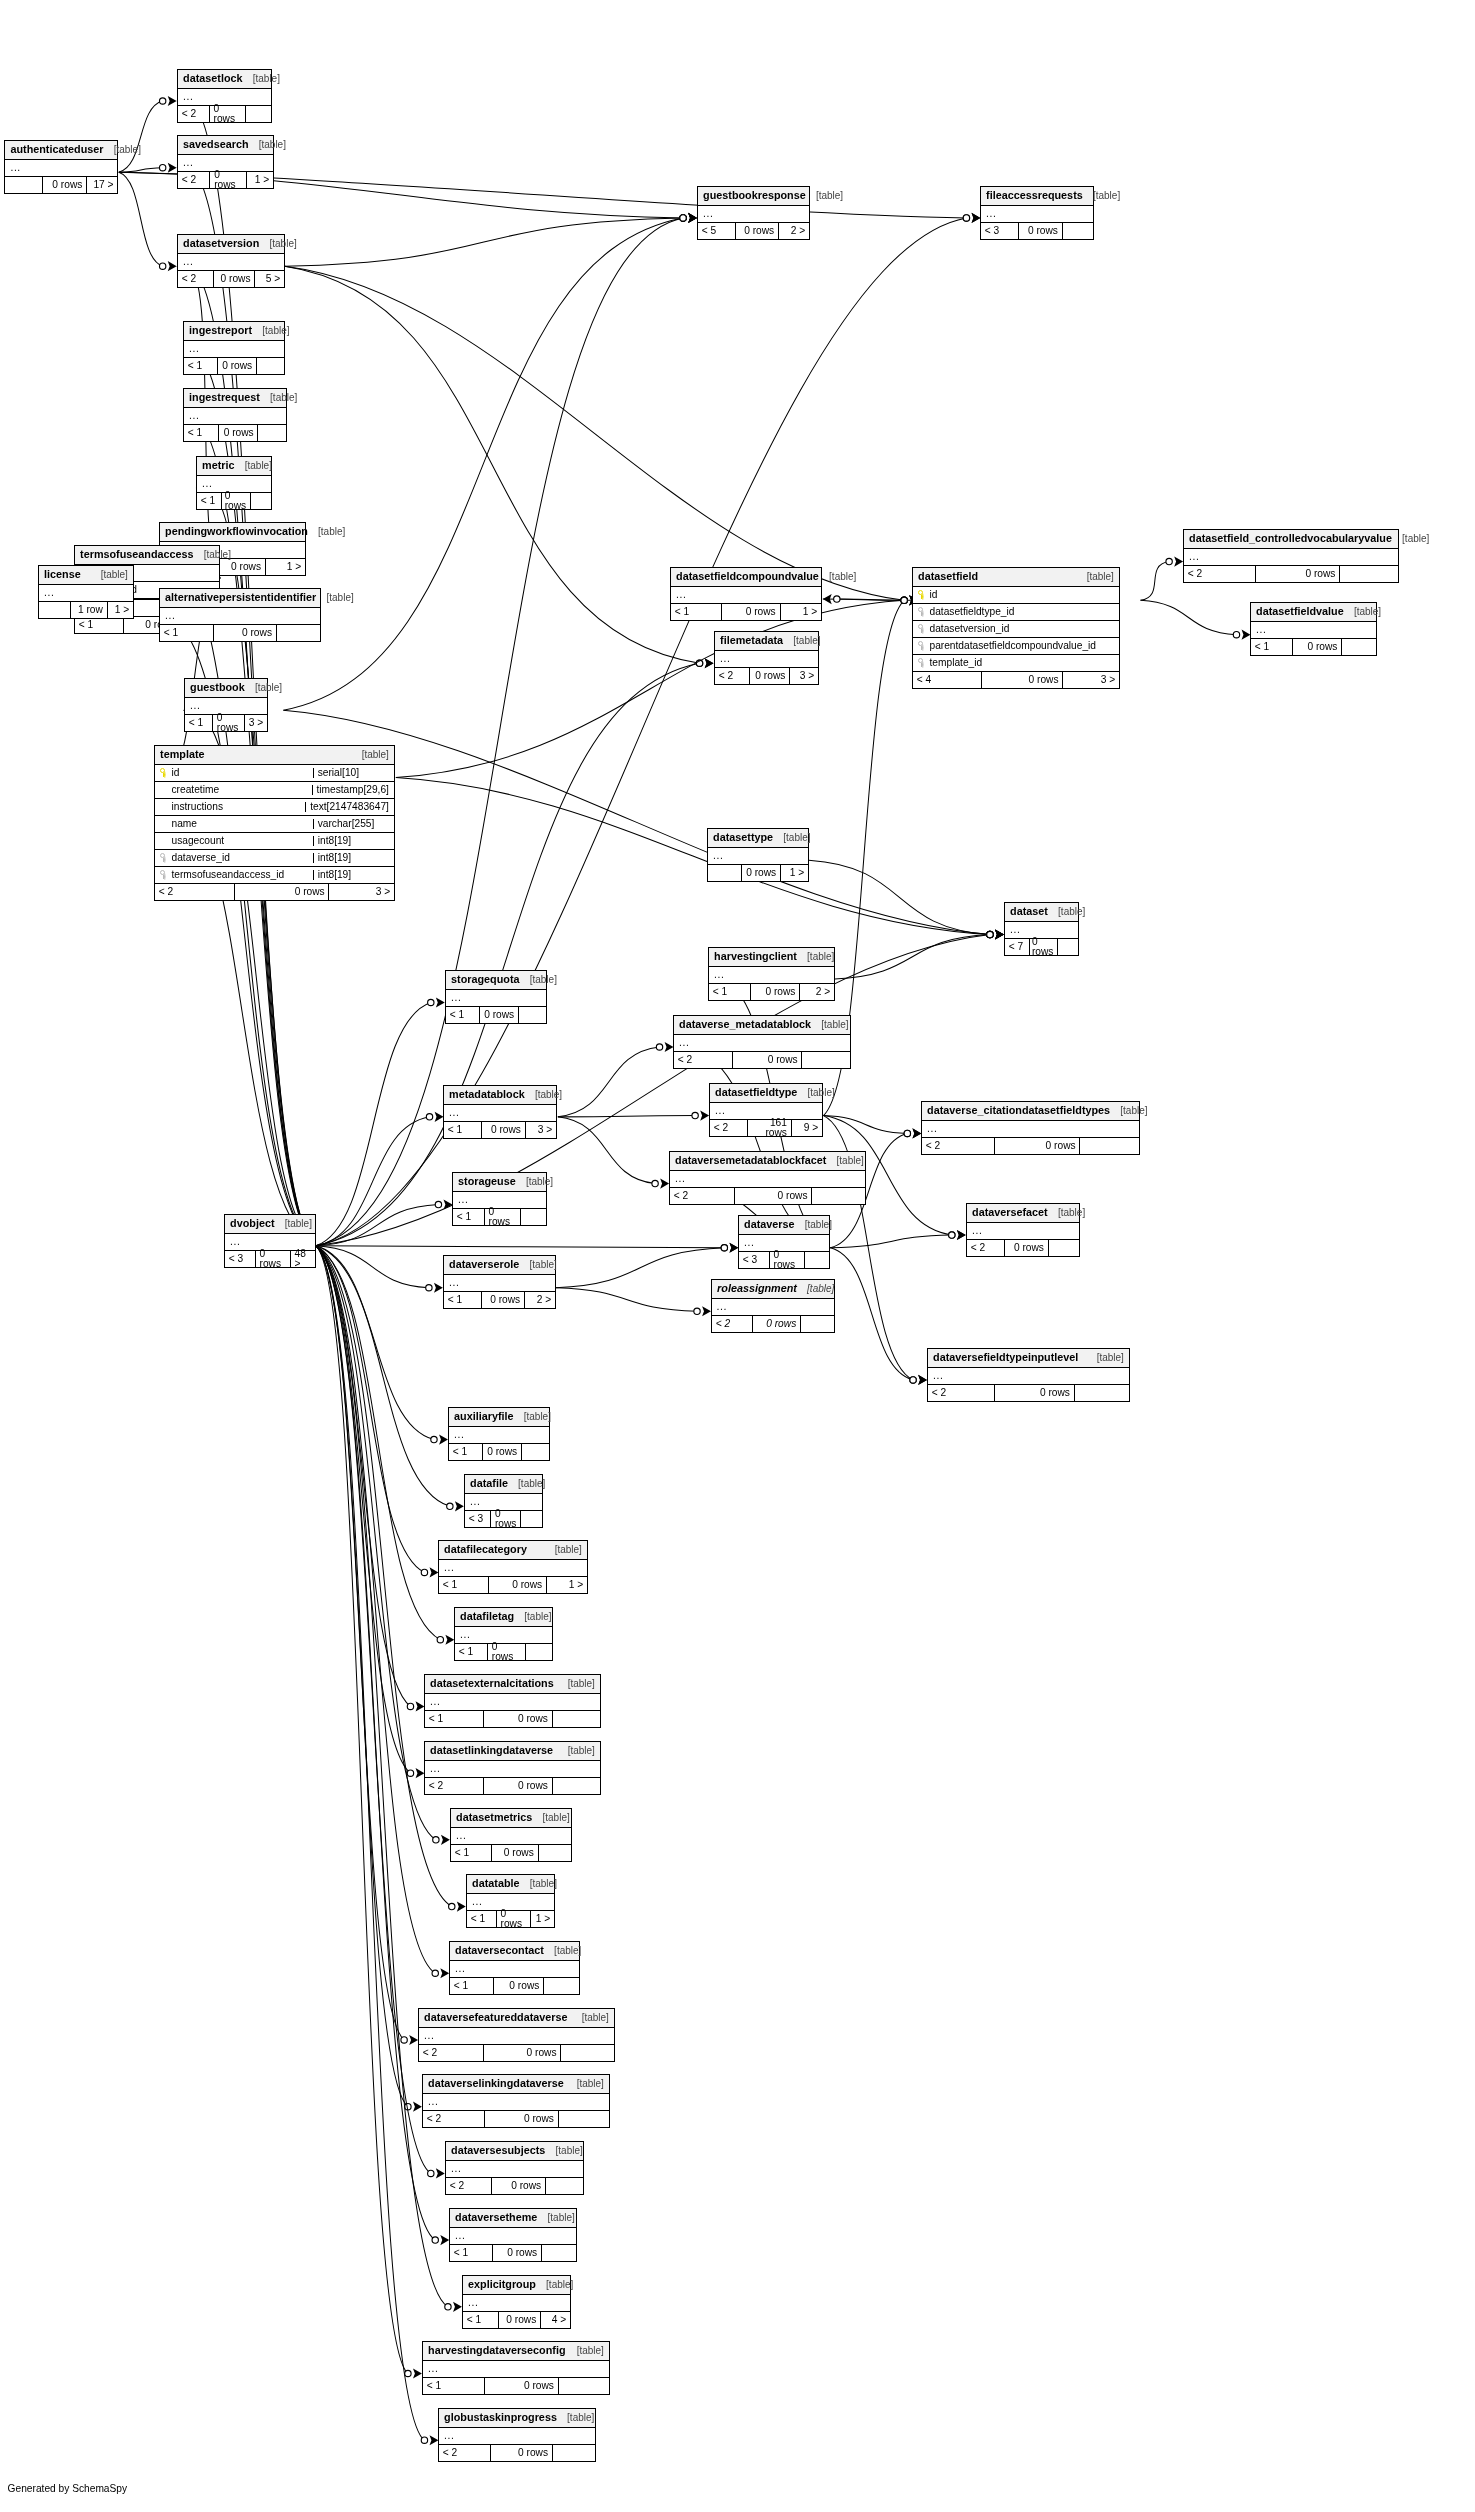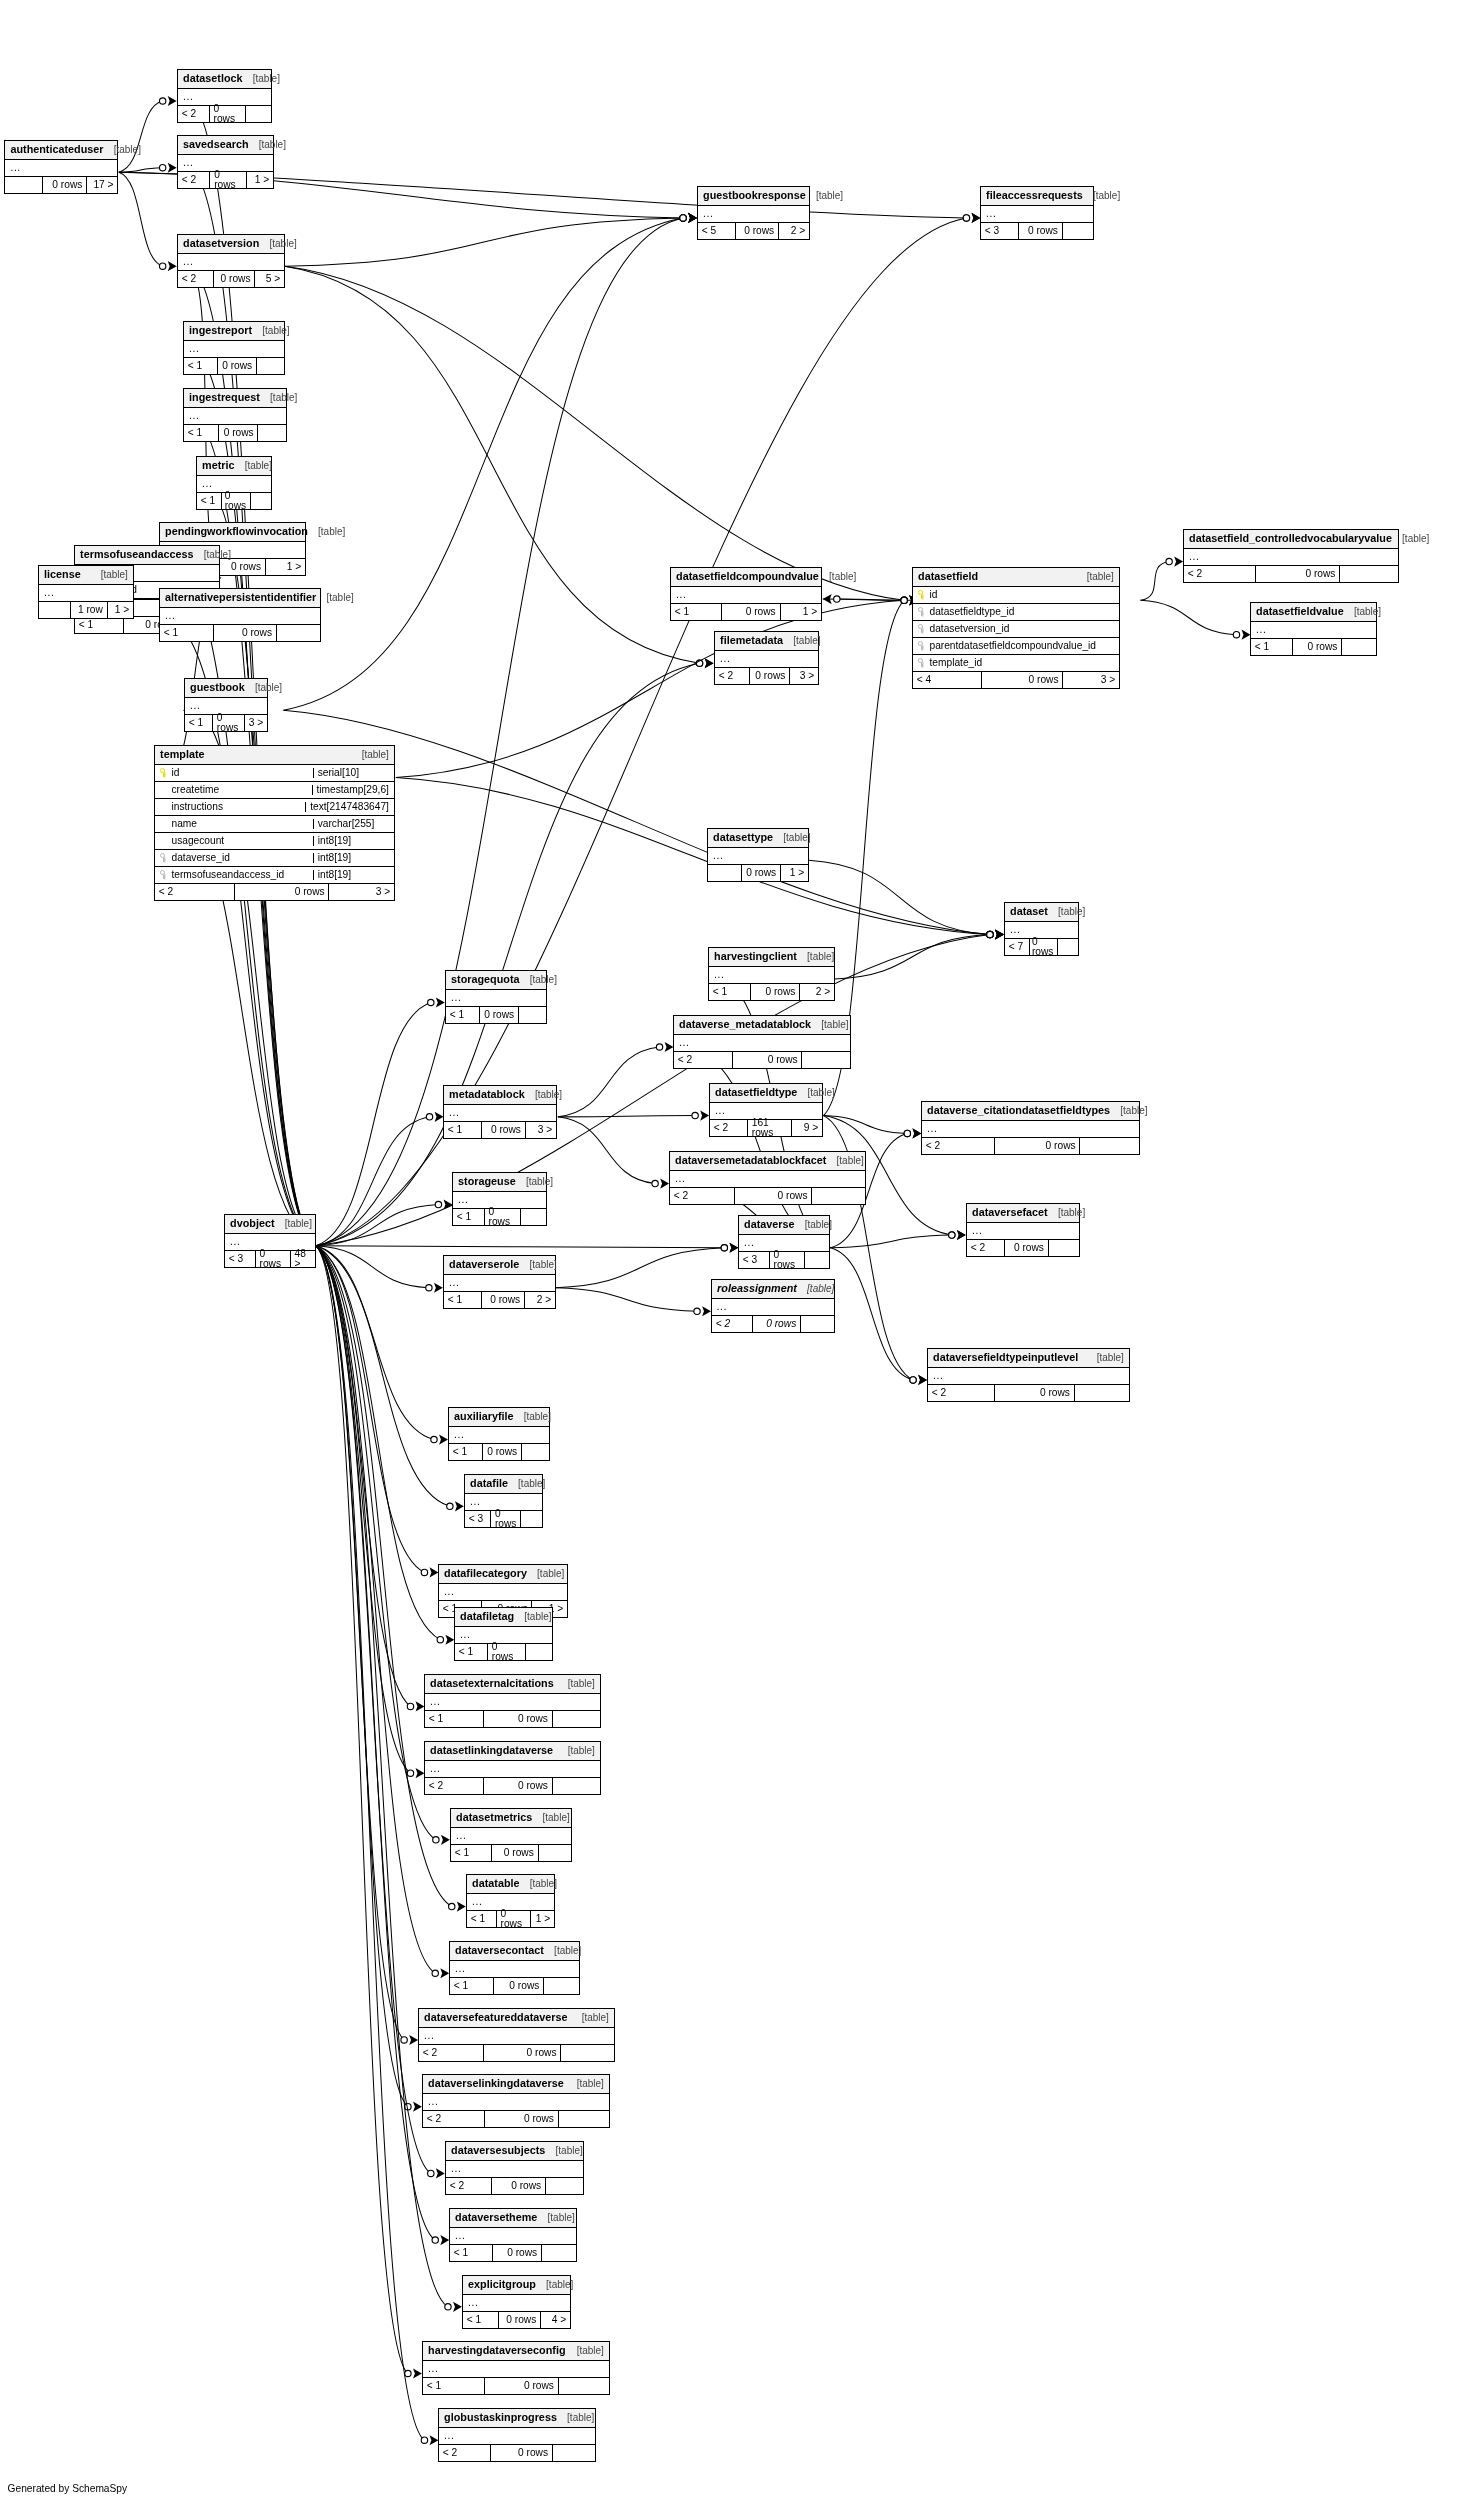--- a/index.html
+++ b/index.html
@@ -751,21 +751,21 @@
       <div class="table-node" style="left: 709px; top: 1083px; width: 114px;">
         <div class="tbl-head">
           <span class="tbl-name">datasetfieldtype</span>
           <span class="tbl-kind">[table]</span>
         </div>
         <div class="tbl-body">
           <div class="ellipsis-row">...</div>
         </div>
         <div class="tbl-foot">
           <div class="foot-cell foot-left" style="width: 33%;">&lt; 2</div>
-          <div class="foot-cell foot-mid" style="width: 40%;">161 rows</div>
+          <div class="foot-cell foot-mid" style="width: 40%; text-align: right;">161 rows</div>
           <div class="foot-cell foot-right" style="width: 27%;">9 &gt;</div>
         </div>
       </div>
       <div class="table-node" style="left: 921px; top: 1101px; width: 219px;">
         <div class="tbl-head">
           <span class="tbl-name">dataverse_citationdatasetfieldtypes</span>
           <span class="tbl-kind">[table]</span>
         </div>
         <div class="tbl-body">
           <div class="ellipsis-row">...</div>
@@ -909,21 +909,21 @@
         </div>
         <div class="tbl-body">
           <div class="ellipsis-row">...</div>
         </div>
         <div class="tbl-foot">
           <div class="foot-cell foot-left" style="width: 33%;">&lt; 3</div>
           <div class="foot-cell foot-mid" style="width: 40%;">0 rows</div>
           <div class="foot-cell foot-right" style="width: 27%;"></div>
         </div>
       </div>
-      <div class="table-node" style="left: 438px; top: 1540px; width: 130px; margin-top: 24px;">
+      <div class="table-node" style="left: 438px; top: 1540px; width: 150px;">
         <div class="tbl-head">
           <span class="tbl-name">datafilecategory</span>
           <span class="tbl-kind">[table]</span>
         </div>
         <div class="tbl-body">
           <div class="ellipsis-row">...</div>
         </div>
         <div class="tbl-foot">
           <div class="foot-cell foot-left" style="width: 33%;">&lt; 1</div>
           <div class="foot-cell foot-mid" style="width: 40%;">0 rows</div>

